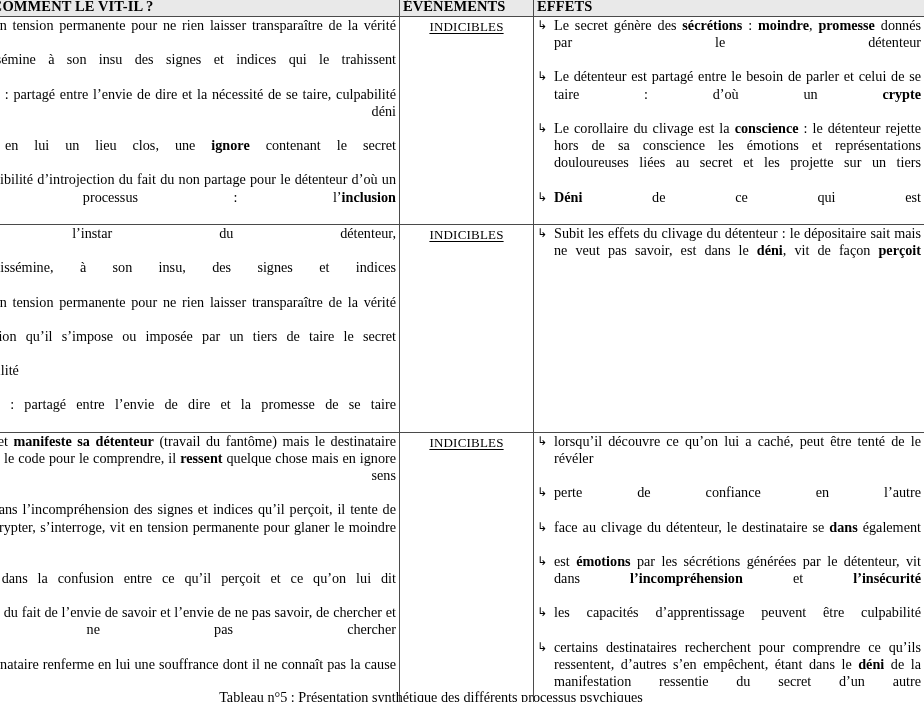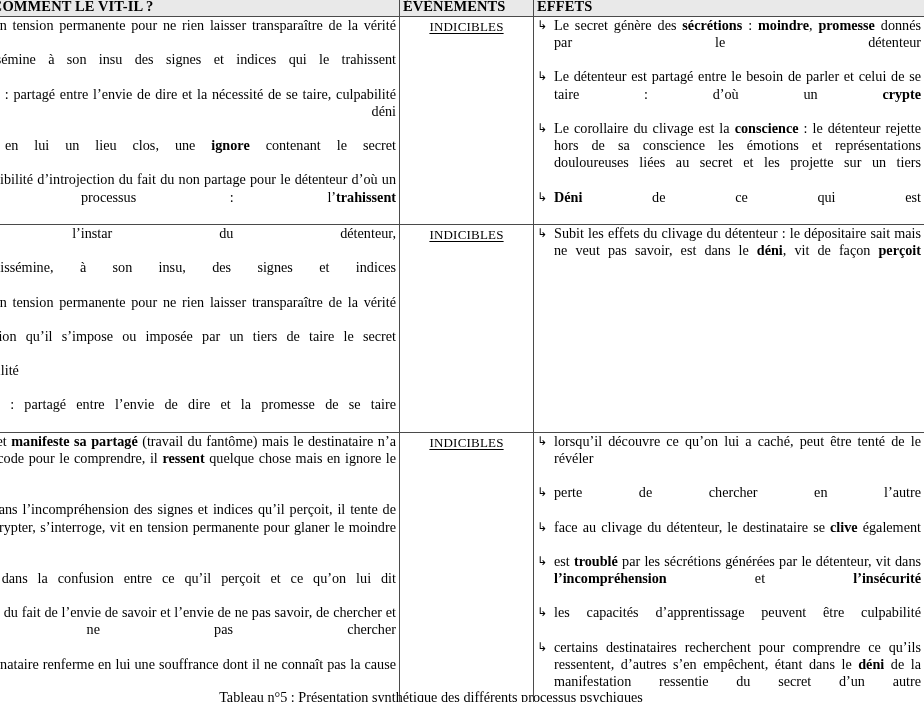--- a/index.html
+++ b/index.html
@@ -154,21 +154,21 @@
                 <li>
                   <span class="btext">il dissémine à son insu des signes et indices qui le trahissent</span>
                 </li>
                 <li>
                   <span class="btext">clivage : partagé entre l’envie de dire et la nécessité de se taire, culpabilité voire déni</span>
                 </li>
                 <li>
                   <span class="btext">Porte en lui un lieu clos, une <b>ignore</b> contenant le secret</span>
                 </li>
                 <li>
-                  <span class="btext">Impossibilité d’introjection du fait du non partage pour le détenteur d’où un autre processus : l’<b>trahissent</b></span>
+                  <span class="btext">Impossibilité d’introjection du fait du non partage pour le détenteur d’où un autre processus : l’<b>inclusion</b></span>
                 </li>
               </ul>
           </td>
           <td class="event">
             <span class="event-label">INDICIBLES</span>
           </td>
           <td>
             <ul class="blist">
                 <li>
                   <span class="bullet">↳</span>
@@ -223,21 +223,21 @@
                   <span class="btext">Subit les effets du clivage du détenteur : le dépositaire sait mais ne veut pas savoir, est dans le <b>déni</b>, vit de façon <b>perçoit</b></span>
                 </li>
               </ul>
           </td>
         </tr>
 
         <tr>
           <td>
             <ul class="blist">
                 <li>
-                  <span class="btext">le secret <b>manifeste sa partagé</b> (travail du fantôme) mais le destinataire n’a pas le code pour le comprendre, il <b>ressent</b> quelque chose mais en ignore le sens</span>
+                  <span class="btext">le secret <b>manifeste sa détenteur</b> (travail du fantôme) mais le destinataire n’a pas le code pour le comprendre, il <b>ressent</b> quelque chose mais en ignore le sens</span>
                 </li>
                 <li>
                   <span class="btext">il vit dans l’incompréhension des signes et indices qu’il perçoit, il tente de les décrypter, s’interroge, vit en tension permanente pour glaner le moindre indice</span>
                 </li>
                 <li>
                   <span class="btext">il vit dans la confusion entre ce qu’il perçoit et ce qu’on lui dit</span>
                 </li>
                 <li>
                   <span class="btext">clivage du fait de l’envie de savoir et l’envie de ne pas savoir, de chercher et de ne pas chercher</span>
                 </li>
@@ -253,29 +253,29 @@
             <span class="event-label">INDICIBLES</span>
           </td>
           <td>
             <ul class="blist">
                 <li>
                   <span class="bullet">↳</span>
                   <span class="btext">lorsqu’il découvre ce qu’on lui a caché, peut être tenté de le révéler</span>
                 </li>
                 <li>
                   <span class="bullet">↳</span>
-                  <span class="btext">perte de chercher en l’autre</span>
-                </li>
-                <li>
-                  <span class="bullet">↳</span>
-                  <span class="btext">face au clivage du détenteur, le destinataire se <b>clive</b> également</span>
-                </li>
-                <li>
-                  <span class="bullet">↳</span>
-                  <span class="btext">est <b>troublé</b> par les sécrétions générées par le détenteur, vit dans <b>l’incompréhension</b> et <b>l’insécurité</b></span>
+                  <span class="btext">perte de confiance en l’autre</span>
+                </li>
+                <li>
+                  <span class="bullet">↳</span>
+                  <span class="btext">face au clivage du détenteur, le destinataire se <b>dans</b> également</span>
+                </li>
+                <li>
+                  <span class="bullet">↳</span>
+                  <span class="btext">est <b>émotions</b> par les sécrétions générées par le détenteur, vit dans <b>l’incompréhension</b> et <b>l’insécurité</b></span>
                 </li>
                 <li>
                   <span class="bullet">↳</span>
                   <span class="btext">les capacités d’apprentissage peuvent être culpabilité</span>
                 </li>
                 <li>
                   <span class="bullet">↳</span>
                   <span class="btext">certains destinataires recherchent pour comprendre ce qu’ils ressentent, d’autres s’en empêchent, étant dans le <b>déni</b> de la manifestation ressentie du secret d’un autre</span>
                 </li>
               </ul>

